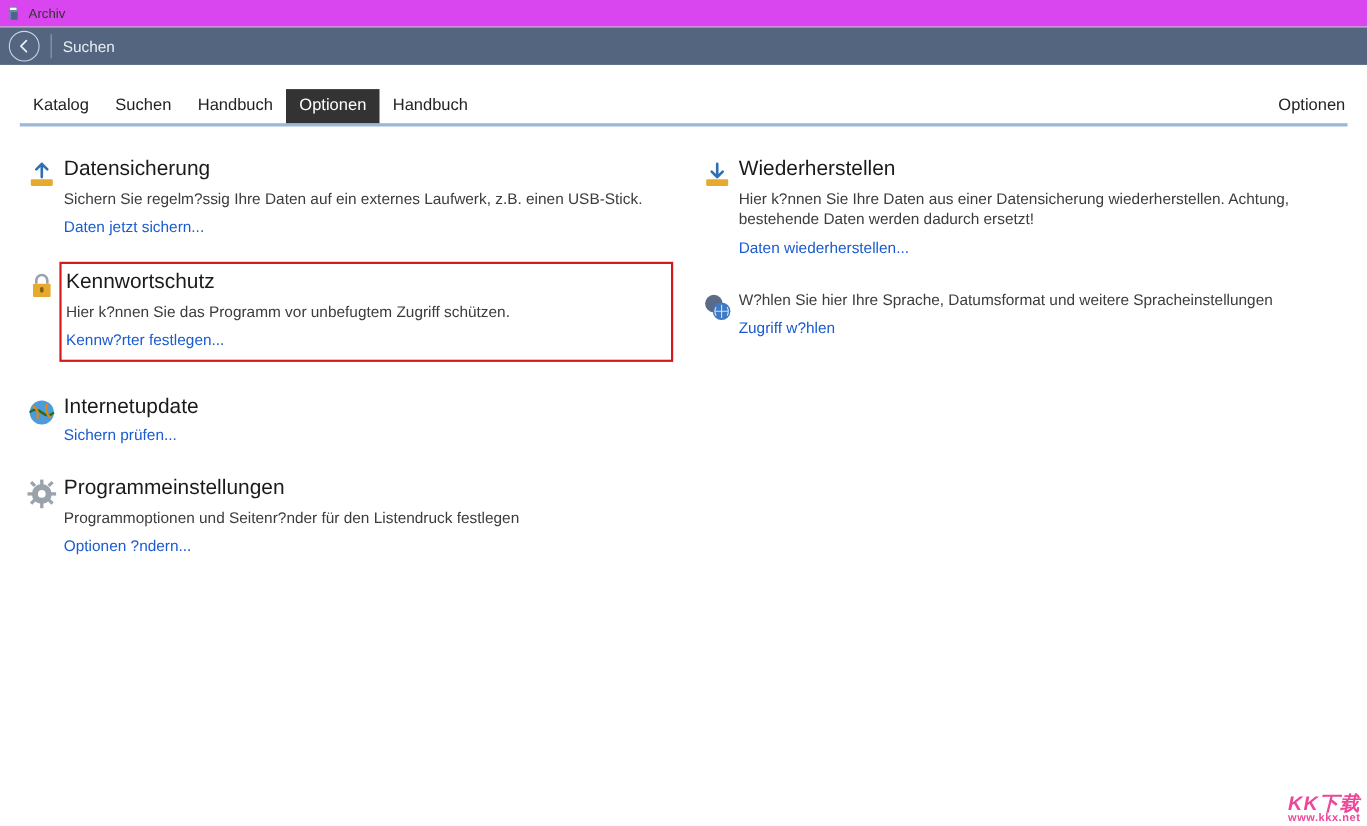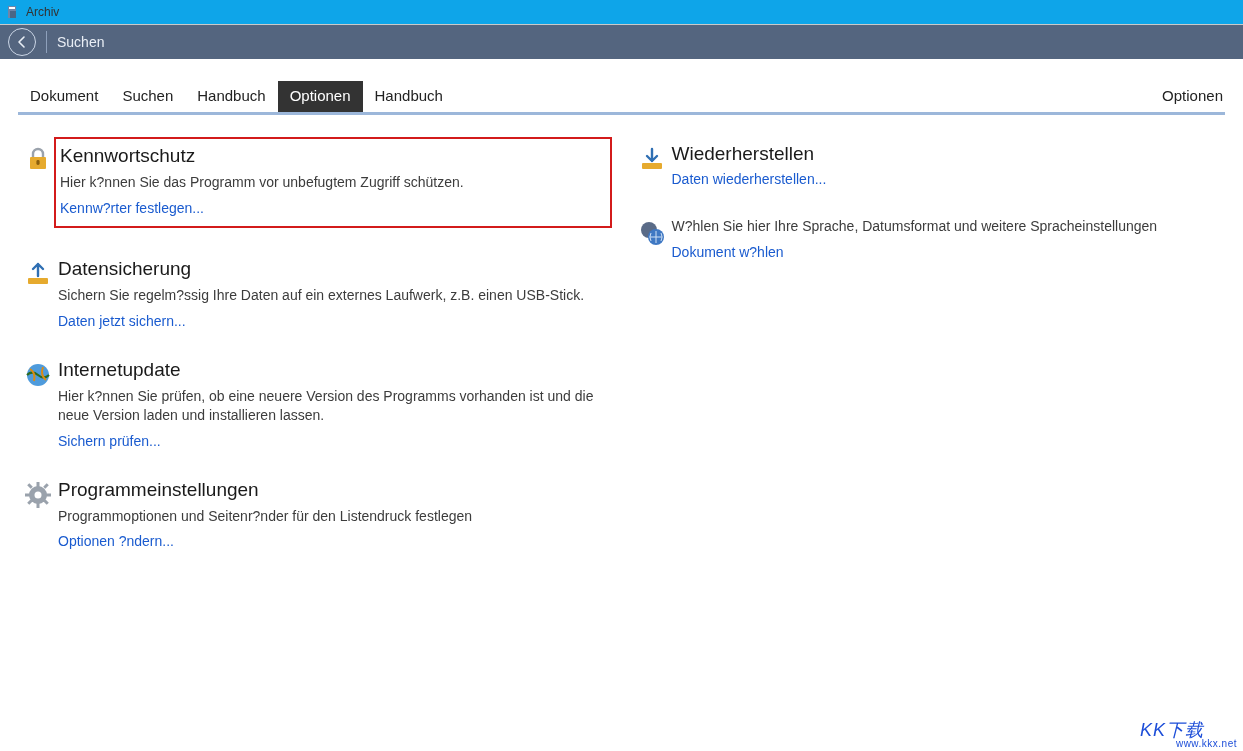--- a/index.html
+++ b/index.html
@@ -1,16 +1,16 @@
 <!DOCTYPE html>
 <html><head>
 <meta charset="utf-8">
 <style>
 html,body{margin:0;padding:0;font-family:"Segoe UI",Arial,sans-serif;font-size:14px;color:#222;background:#fff;width:1243px;}
-.title-bar{height:24px;background:#0ea5e9;border-bottom:1px solid #c9c9c9;display:flex;align-items:center;padding-left:6px;font-size:12px;color:#333;}
+.title-bar{height:24px;background:#d946ef;border-bottom:1px solid #c9c9c9;display:flex;align-items:center;padding-left:6px;font-size:12px;color:#333;}
 .title-bar .app-icon{width:14px;height:14px;margin-right:6px;display:inline-flex;align-items:center;justify-content:center;}
 .toolbar{height:34px;background:#54657f;display:flex;align-items:center;padding:0 8px;color:#e9eef5;}
 .toolbar .back-btn{width:26px;height:26px;border:1.5px solid #cbd6e6;border-radius:50%;display:flex;align-items:center;justify-content:center;cursor:pointer;}
 .toolbar .divider{width:1px;height:22px;background:#8ea0bb;margin:0 10px;}
 .toolbar .search-label{font-size:14px;color:#e9eef5;cursor:pointer;}
 .tabbar-wrap{padding:22px 18px 0 18px;}
 .tabbar{display:flex;align-items:flex-end;border-bottom:3px solid #9cb7da;}
 .tabbar .tab{padding:6px 12px 8px 12px;font-size:15px;color:#222;cursor:pointer;}
 .tabbar .tab.active{background:#333;color:#fff;}
 .tabbar .spacer{flex:1;}
@@ -18,22 +18,22 @@
 .content{display:flex;padding:18px 18px 0 18px;}
 .col{flex:1;min-width:0;}
 .col.left{margin-right:20px;}
 .card{display:flex;align-items:flex-start;margin:10px 0 30px 0;}
 .card .icon{width:40px;flex:0 0 40px;padding-top:2px;display:flex;justify-content:center;}
 .card .body{flex:1;}
 .card .title{font-size:19px;color:#1a1a1a;margin:0 0 6px 0;}
 .card .desc{font-size:14px;color:#3c3c3c;line-height:1.35;margin:0 0 8px 0;}
 .card .link{color:#1a5bcf;font-size:14px;cursor:pointer;}
 .highlight-box{border:2px solid #d31b1b;padding:6px 10px 10px 4px;margin-left:-4px;margin-top:-6px;}
-.watermark{position:fixed;right:6px;bottom:2px;font-size:18px;color:#1d4ed8;font-style:italic;letter-spacing:1px;pointer-events:none;font-weight:normal;}
-.watermark .sub{display:block;font-size:10px;font-style:normal;letter-spacing:0.5px;margin-top:-4px;text-align:right;margin-left:36px;}
+.watermark{position:fixed;right:6px;bottom:2px;font-size:18px;color:#ec4899;font-style:italic;letter-spacing:1px;pointer-events:none;font-weight:bold;}
+.watermark .sub{display:block;font-size:10px;font-style:normal;letter-spacing:0.5px;margin-top:-4px;text-align:left;}
 svg{display:block;}
 </style>
 </head>
 <body>
 
 <div class="title-bar">
   <span class="app-icon">
     <svg width="14" height="14" viewBox="0 0 14 14">
         <rect x="2" y="1" width="8" height="12" fill="#6f85a8"></rect>
         <rect x="3" y="2" width="6" height="2" fill="#fff"></rect>
@@ -48,32 +48,46 @@
     <svg width="14" height="14" viewBox="0 0 14 14">
         <path d="M9 2 L4 7 L9 12" stroke="#e9eef5" stroke-width="1.6" fill="none" stroke-linecap="round" stroke-linejoin="round"></path>
       </svg>
   </div>
   <div class="divider"></div>
   <span class="search-label">Suchen</span>
 </div>
 
 <div class="tabbar-wrap">
   <div class="tabbar">
-    <div class="tab">Dokument</div>
+    <div class="tab">Katalog</div>
     <div class="tab">Suchen</div>
     <div class="tab">Handbuch</div>
     <div class="tab active">Optionen</div>
     <div class="tab">Handbuch</div>
     <div class="spacer"></div>
     <div class="tab-right">Optionen</div>
   </div>
 </div>
 
 <div class="content">
   <div class="col left">
+
+    <div class="card">
+      <div class="icon">
+        <svg width="28" height="28" viewBox="0 0 28 28">
+            <rect x="4" y="18" width="20" height="6" rx="1" fill="#e6aa2e"></rect>
+            <path d="M14 4 L14 16 M14 4 L9 9 M14 4 L19 9" stroke="#2f6fb3" stroke-width="2.4" fill="none" stroke-linecap="round" stroke-linejoin="round"></path>
+          </svg>
+      </div>
+      <div class="body">
+        <div class="title">Datensicherung</div>
+        <div class="desc">Sichern Sie regelm?ssig Ihre Daten auf ein externes Laufwerk, z.B. einen USB-Stick.</div>
+        <span class="link">Daten jetzt sichern...</span>
+      </div>
+    </div>
 
     <div class="card">
       <div class="icon">
         <svg width="28" height="28" viewBox="0 0 28 28">
             <rect x="6" y="12" width="16" height="12" rx="1" fill="#e6aa2e"></rect>
             <path d="M9 12 V9 a5 5 0 0 1 10 0 V12" stroke="#9aa2ac" stroke-width="2.4" fill="none"></path>
             <rect x="12.4" y="15" width="3.2" height="5" rx="1.4" fill="#8a5e0c"></rect>
           </svg>
       </div>
       <div class="body">
@@ -81,43 +95,28 @@
           <div class="title">Kennwortschutz</div>
           <div class="desc">Hier k?nnen Sie das Programm vor unbefugtem Zugriff schützen.</div>
           <span class="link">Kennw?rter festlegen...</span>
         </div>
       </div>
     </div>
 
     <div class="card">
       <div class="icon">
         <svg width="28" height="28" viewBox="0 0 28 28">
-            <rect x="4" y="18" width="20" height="6" rx="1" fill="#e6aa2e"></rect>
-            <path d="M14 4 L14 16 M14 4 L9 9 M14 4 L19 9" stroke="#2f6fb3" stroke-width="2.4" fill="none" stroke-linecap="round" stroke-linejoin="round"></path>
-          </svg>
-      </div>
-      <div class="body">
-        <div class="title">Datensicherung</div>
-        <div class="desc">Sichern Sie regelm?ssig Ihre Daten auf ein externes Laufwerk, z.B. einen USB-Stick.</div>
-        <span class="link">Daten jetzt sichern...</span>
-      </div>
-    </div>
-
-    <div class="card">
-      <div class="icon">
-        <svg width="28" height="28" viewBox="0 0 28 28">
             <circle cx="14" cy="14" r="11" fill="#4e9bdc"></circle>
             <path d="M3 14 Q8 9 14 14 Q20 19 25 14" stroke="#2d6a1f" stroke-width="2.2" fill="none"></path>
             <path d="M6 8 Q12 12 10 20" stroke="#d98b15" stroke-width="2" fill="none"></path>
             <path d="M19 6 Q16 14 22 19" stroke="#d98b15" stroke-width="2" fill="none"></path>
           </svg>
       </div>
       <div class="body">
         <div class="title">Internetupdate</div>
-        <div class="desc">Hier k?nnen Sie prüfen, ob eine neuere Version des Programms vorhanden ist und die neue Version laden und installieren lassen.</div>
         <span class="link">Sichern prüfen...</span>
       </div>
     </div>
 
     <div class="card">
       <div class="icon">
         <svg width="28" height="28" viewBox="0 0 28 28">
             <circle cx="14" cy="14" r="9" fill="#9aa2ac"></circle>
             <circle cx="14" cy="14" r="3.5" fill="#fff"></circle>
             <g fill="#9aa2ac">
@@ -146,35 +145,36 @@
 
     <div class="card">
       <div class="icon">
         <svg width="28" height="28" viewBox="0 0 28 28">
             <rect x="4" y="18" width="20" height="6" rx="1" fill="#e6aa2e"></rect>
             <path d="M14 16 L14 4 M14 16 L9 11 M14 16 L19 11" stroke="#2f6fb3" stroke-width="2.4" fill="none" stroke-linecap="round" stroke-linejoin="round"></path>
           </svg>
       </div>
       <div class="body">
         <div class="title">Wiederherstellen</div>
+        <div class="desc">Hier k?nnen Sie Ihre Daten aus einer Datensicherung wiederherstellen. Achtung, bestehende Daten werden dadurch ersetzt!</div>
         <span class="link">Daten wiederherstellen...</span>
       </div>
     </div>
 
     <div class="card">
       <div class="icon">
         <svg width="28" height="28" viewBox="0 0 28 28">
             <circle cx="11" cy="11" r="8" fill="#5a6b87"></circle>
             <circle cx="18" cy="18" r="8" fill="#3f78c3"></circle>
             <path d="M12 18 h12 M18 12 v12 M13 14 a8 8 0 0 0 0 8 M23 14 a8 8 0 0 1 0 8" stroke="#cfe0f5" stroke-width="1" fill="none"></path>
           </svg>
       </div>
       <div class="body">
         <div class="desc">W?hlen Sie hier Ihre Sprache, Datumsformat und weitere Spracheinstellungen</div>
-        <span class="link">Dokument w?hlen</span>
+        <span class="link">Zugriff w?hlen</span>
       </div>
     </div>
 
   </div>
 </div>
 
 <div class="watermark">
   <span>KK下载</span>
   <span class="sub">www.kkx.net</span>
 </div>

